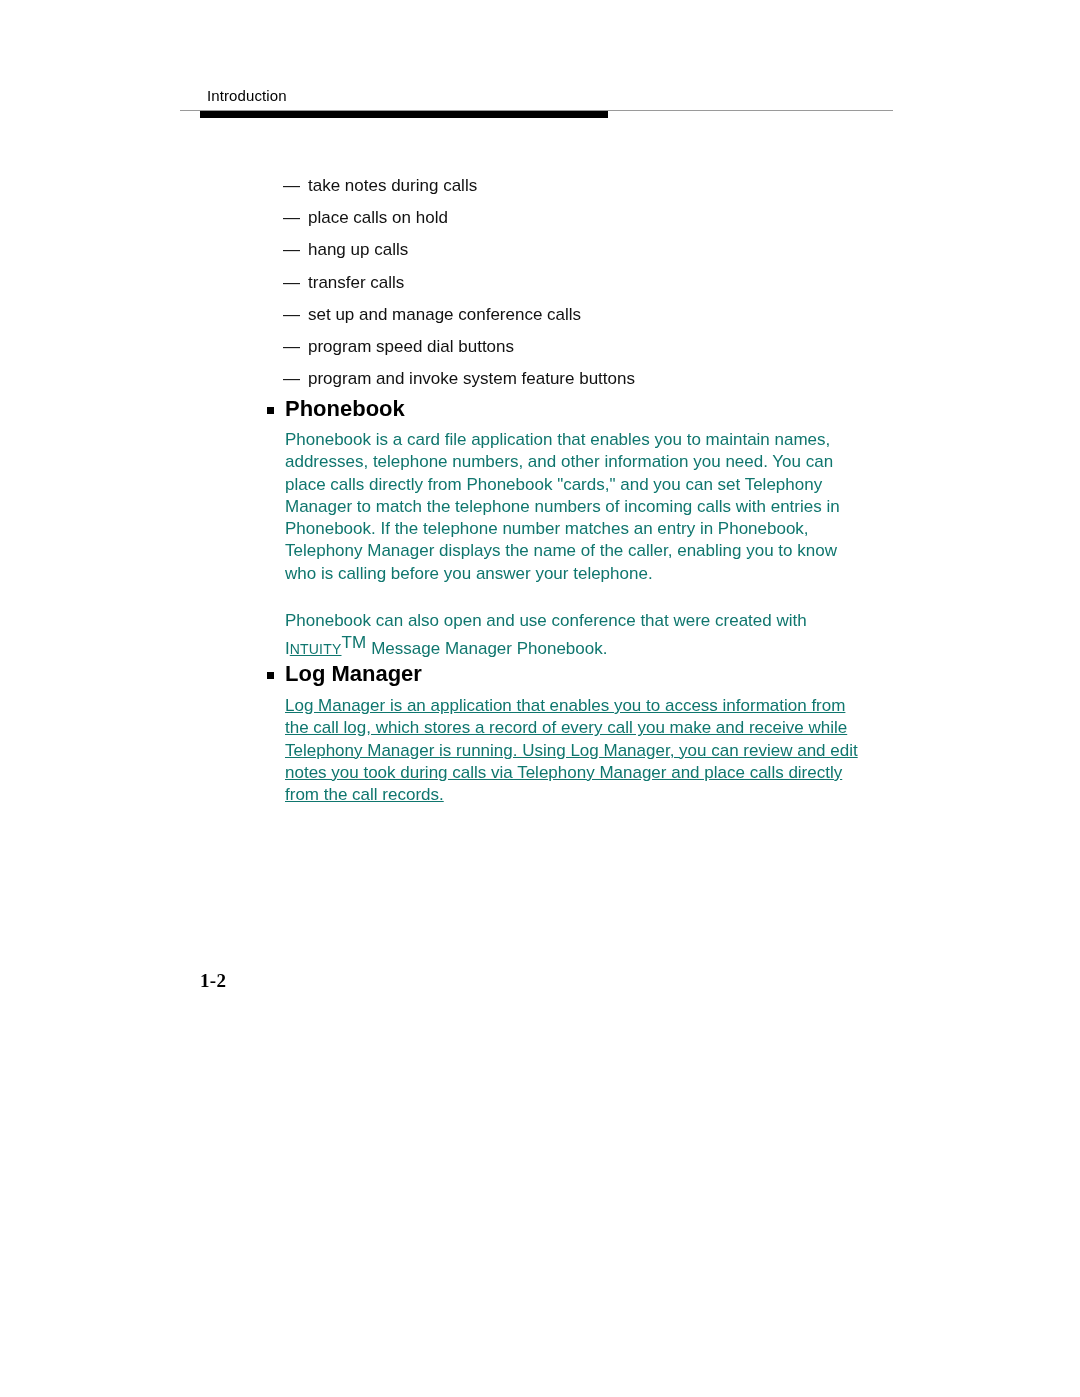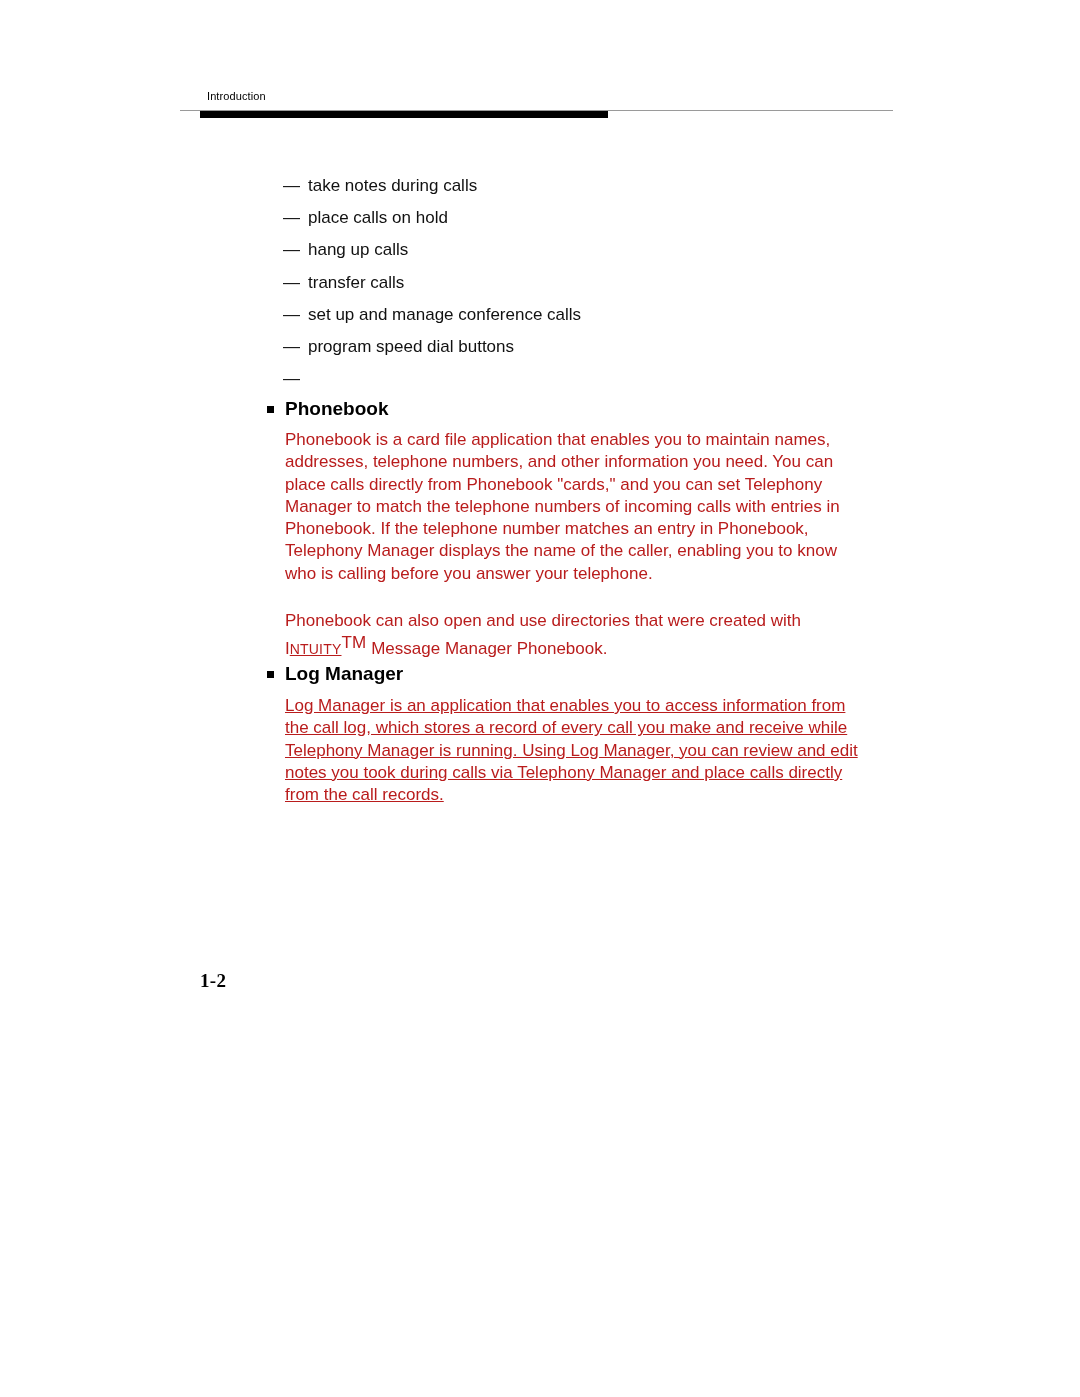--- a/index.html
+++ b/index.html
@@ -26,21 +26,21 @@
   .header {
     position: absolute;
     left: 0;
     top: 0;
     width: 1080px;
   }
   .header-title {
     position: absolute;
     left: 207px;
     top: 86px;
-    font-size: 11px;
+    font-size: 15px;
     line-height: 20px;
     letter-spacing: 0.1px;
     color: #000000;
     white-space: nowrap;
   }
   
   .header-rule-thin {
     position: absolute;
     left: 180px;
     top: 110px;
@@ -86,21 +86,21 @@
     left: 0;
     top: 0;
     color: #111111;
   }
 
   
   .sec-heading {
     position: absolute;
     left: 267px;
     font-weight: bold;
-    font-size: 19px;
+    font-size: 22px;
     line-height: 20px;
     color: #000000;
     white-space: nowrap;
   }
   .sec-heading .sq {
     display: inline-block;
     width: 7px;
     height: 7px;
     background: #000000;
     vertical-align: 2px;
@@ -109,21 +109,21 @@
   #heading-phonebook { top: 399px; }
   #heading-logmanager { top: 664px; }
 
   
   .para {
     position: absolute;
     left: 285px;
     width: 580px;
     font-size: 17px;
     line-height: 22.3px;
-    color: #b91c1c;
+    color: #0f766e;
     text-align: left;
   }
   #para-phonebook-1 { top: 429px; }
   #para-phonebook-2 { top: 610px; }
   #para-logmanager-1 { top: 695px; text-decoration: underline; }
 
   
   .smallcaps-word .first {
     font-size: 17px;
   }
@@ -184,30 +184,31 @@
       <div class="dash-item">
         <span class="dash">—</span>
         <span>set up and manage conference calls</span>
       </div>
       <div class="dash-item">
         <span class="dash">—</span>
         <span>program speed dial buttons</span>
       </div>
       <div class="dash-item">
         <span class="dash">—</span>
+        <span>program and invoke system feature buttons</span>
       </div>
     </div>
 
     <div class="sec-heading" id="heading-phonebook">
       <span class="sq"></span><span>Phonebook</span>
     </div>
 
     <div class="para" id="para-phonebook-1">Phonebook is a card file application that enables you to maintain names, addresses, telephone numbers, and other information you need. You can place calls directly from Phonebook "cards," and you can set Telephony Manager to match the telephone numbers of incoming calls with entries in Phonebook. If the telephone number matches an entry in Phonebook, Telephony Manager displays the name of the caller, enabling you to know who is calling before you answer your telephone.</div>
 
-    <div class="para" id="para-phonebook-2"><span>Phonebook can also open and use directories that were created with </span><span class="smallcaps-word"><span class="first">I</span><span class="rest">NTUITY</span></span><span class="tm">TM</span><span> Message Manager Phonebook.</span></div>
+    <div class="para" id="para-phonebook-2"><span>Phonebook can also open and use conference that were created with </span><span class="smallcaps-word"><span class="first">I</span><span class="rest">NTUITY</span></span><span class="tm">TM</span><span> Message Manager Phonebook.</span></div>
 
     <div class="sec-heading" id="heading-logmanager">
       <span class="sq"></span><span>Log Manager</span>
     </div>
 
     <div class="para" id="para-logmanager-1">Log Manager is an application that enables you to access information from the call log, which stores a record of every call you make and receive while Telephony Manager is running. Using Log Manager, you can review and edit notes you took during calls via Telephony Manager and place calls directly from the call records.</div>
 
   </div>
 
   <div class="folio">1-2</div>

